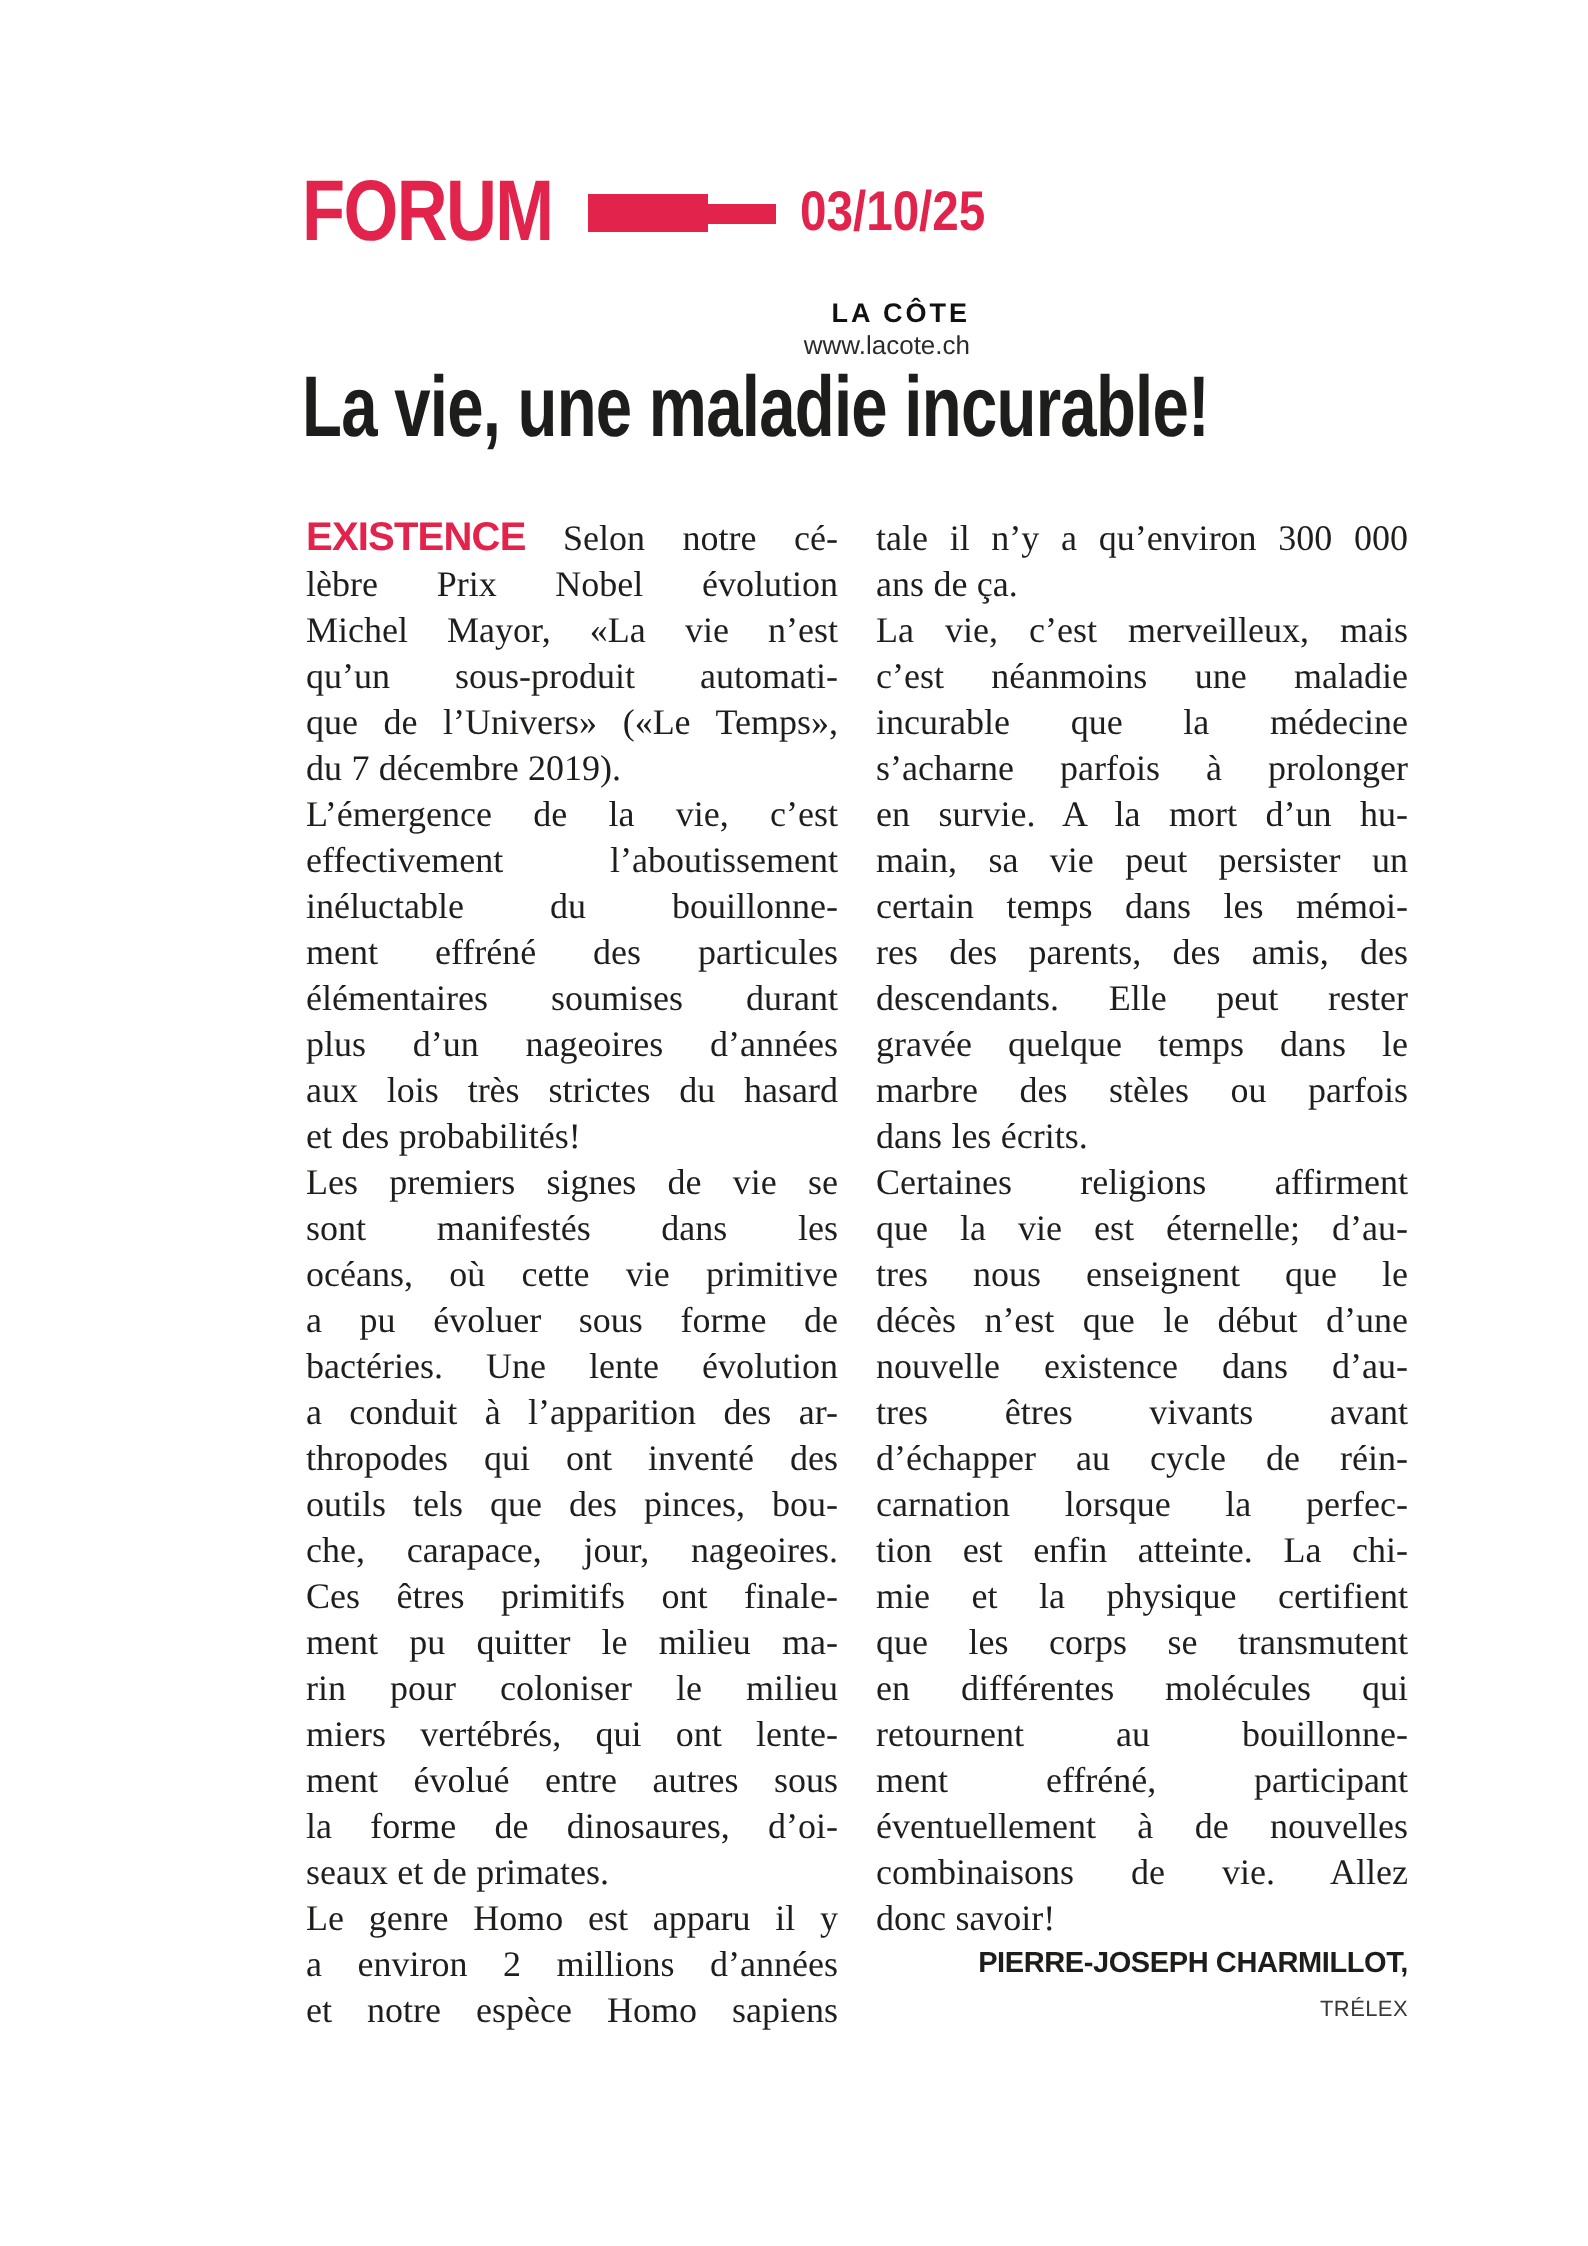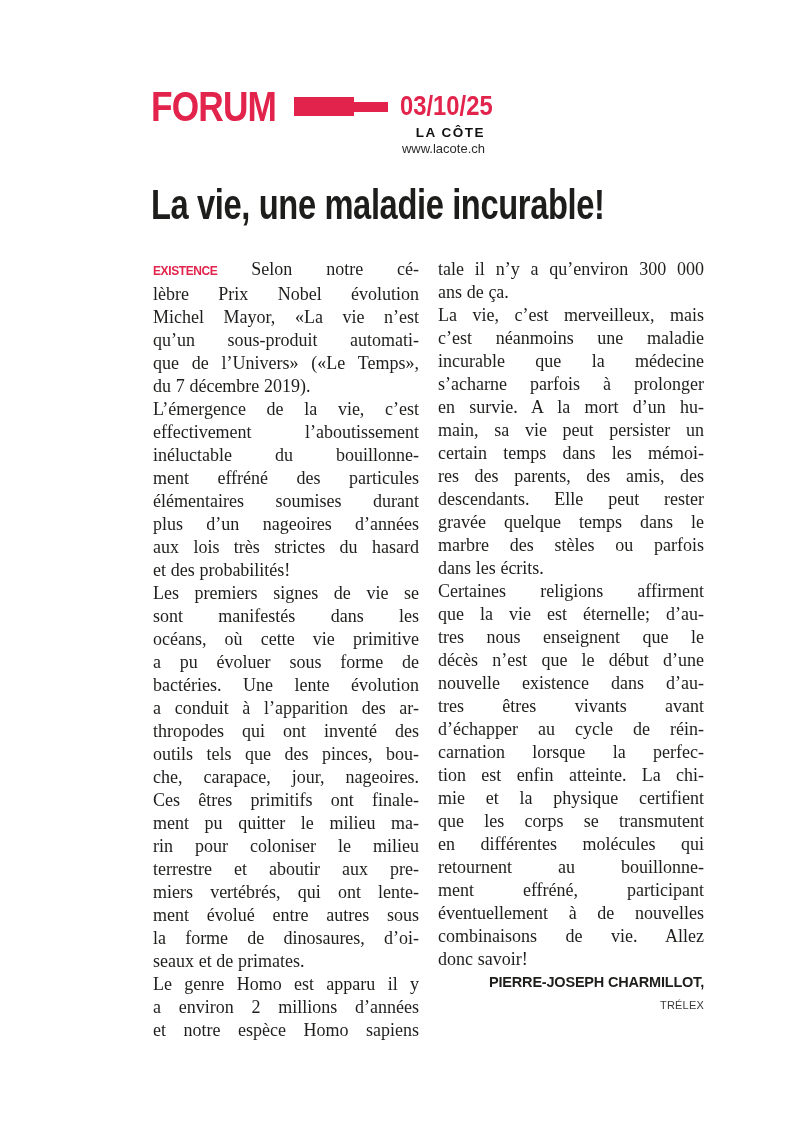--- a/index.html
+++ b/index.html
@@ -59,21 +59,21 @@
     font-size: 28px;
     line-height: 1;
     color: #e2234b;
     transform: scaleX(0.85);
     transform-origin: left top;
     white-space: nowrap;
   }
   .brand-block {
     position: absolute;
     right: 345px;
-    top: 125px;
+    top: 149px;
     text-align: right;
     font-family: "Liberation Sans", "DejaVu Sans", sans-serif;
   }
   .brand-name {
     font-weight: 700;
     font-size: 13.5px;
     letter-spacing: 1.5px;
     color: #111111;
     white-space: nowrap;
   }
@@ -117,21 +117,21 @@
     text-align: justify;
     text-align-last: justify;
     word-spacing: 0.2px;
   }
   .line.para-end {
     text-align-last: left;
   }
   .kicker {
     font-family: "Liberation Sans", "DejaVu Sans", sans-serif;
     font-weight: 700;
-    font-size: 12px;
+    font-size: 20px;
     letter-spacing: -0.4px;
     color: #e2234b;
   }
   .signature { margin-top: 0; text-align: right; }
   .sig-name {
     font-family: "Liberation Sans", "DejaVu Sans", sans-serif;
     font-weight: 700;
     font-size: 14.5px;
     line-height: 23px;
     letter-spacing: -0.2px;
@@ -191,21 +191,20 @@
         <div class="line">océans, où cette vie primitive</div>
         <div class="line">a pu évoluer sous forme de</div>
         <div class="line">bactéries. Une lente évolution</div>
         <div class="line">a conduit à l’apparition des ar-</div>
         <div class="line">thropodes qui ont inventé des</div>
         <div class="line">outils tels que des pinces, bou-</div>
         <div class="line">che, carapace, jour, nageoires.</div>
         <div class="line">Ces êtres primitifs ont finale-</div>
         <div class="line">ment pu quitter le milieu ma-</div>
         <div class="line">rin pour coloniser le milieu</div>
-        <div class="line">terrestre et aboutir aux pre-</div>
         <div class="line">miers vertébrés, qui ont lente-</div>
         <div class="line">ment évolué entre autres sous</div>
         <div class="line">la forme de dinosaures, d’oi-</div>
         <div class="line para-end">seaux et de primates.</div>
         <div class="line">Le genre Homo est apparu il y</div>
         <div class="line">a environ 2 millions d’années</div>
         <div class="line">et notre espèce Homo sapiens</div>
       </div>
     <div class="col">
       <div id="col-lines-2">

